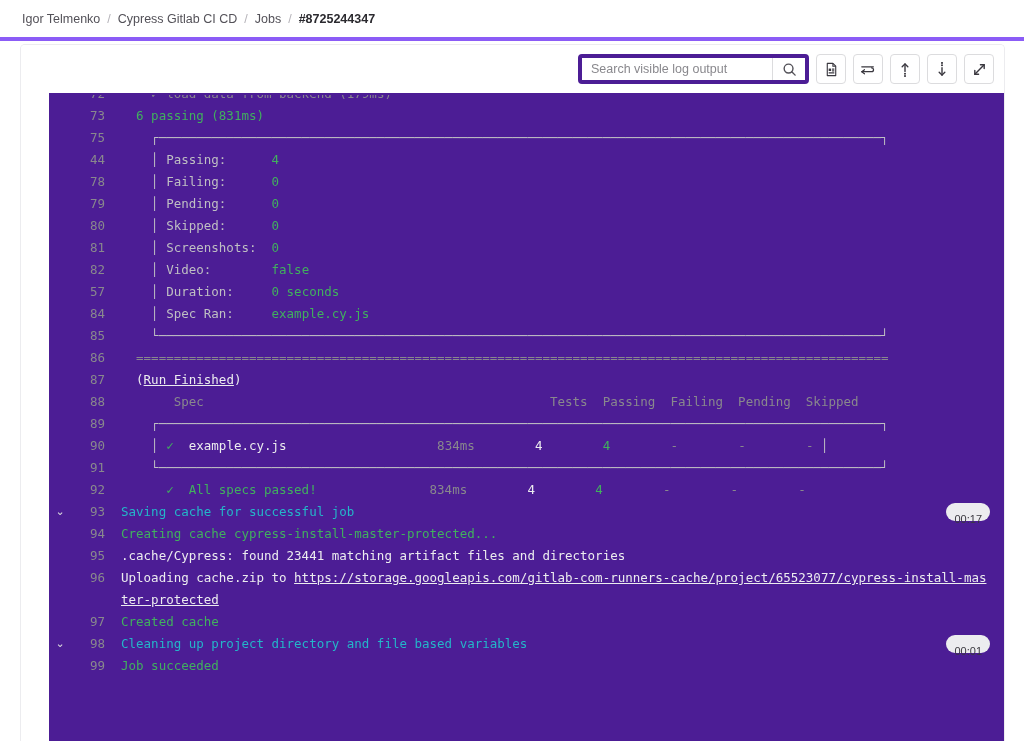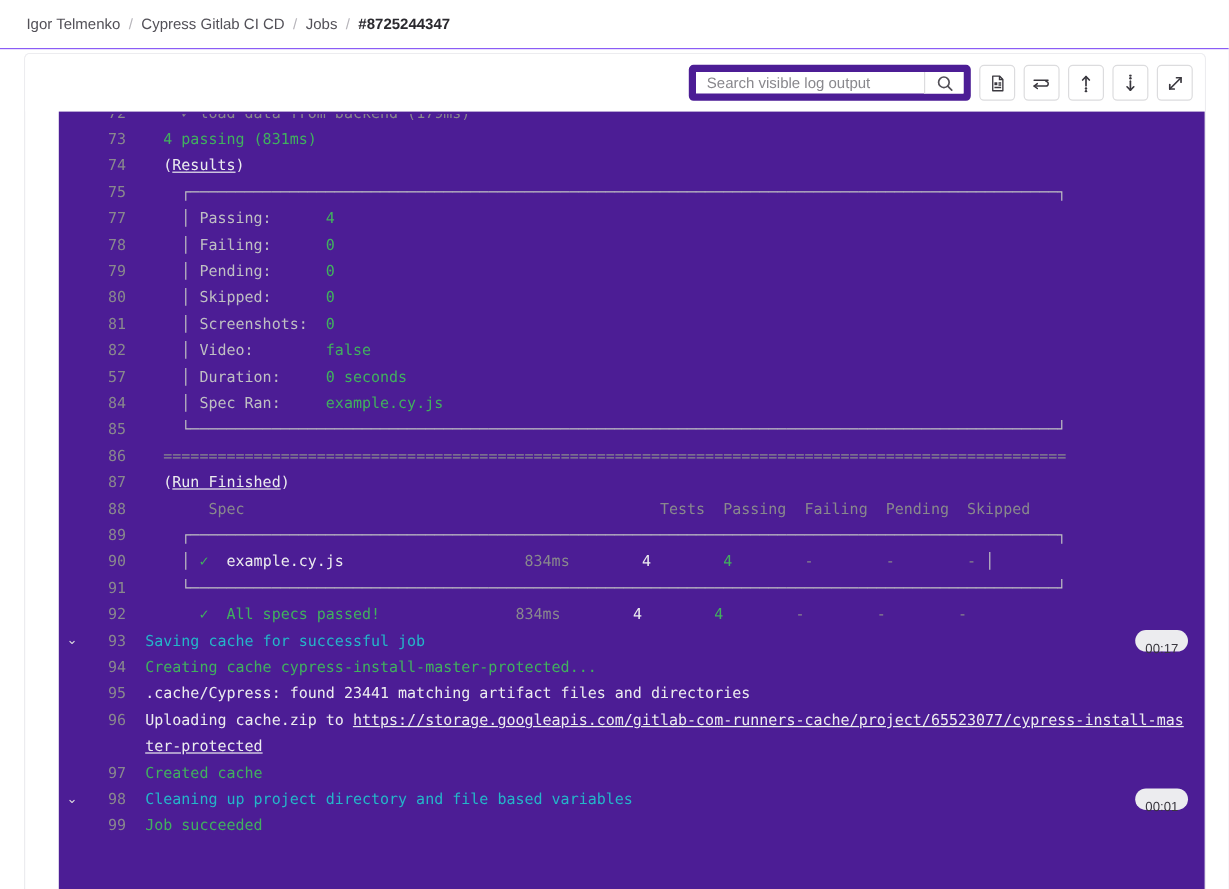--- a/index.html
+++ b/index.html
@@ -10,21 +10,21 @@
     font-family: "Liberation Sans", sans-serif;
     overflow: hidden;
   }
 
   
   #breadcrumb-bar {
     height: 41px;
     display: flex;
     align-items: center;
     padding-left: 22px;
-    border-bottom: 1px solid #8b5cf6;
+    border-bottom: 4px solid #8b5cf6;
     background: #fff;
   }
   .crumb {
     font-size: 12.5px;
     color: #535158;
     white-space: nowrap;
     text-decoration: none;
   }
   .crumb.current { color: #2b2a2f; font-weight: bold; }
   .crumb-sep {
@@ -53,21 +53,21 @@
     display: flex;
     align-items: center;
     justify-content: flex-end;
     padding: 0 10px 0 0;
     background: #fff;
   }
   #search-wrap {
     display: flex;
     align-items: center;
     height: 30px;
-    border: 6px solid #4c1d95;
+    border: 4px solid #4c1d95;
     border-radius: 4px;
     overflow: hidden;
     background: #fff;
   }
   #search-input {
     width: 190px;
     height: 28px;
     border: none;
     outline: none;
     padding: 0 9px;
@@ -264,35 +264,30 @@
         <div class="log-line">
           <span class="ln-arrow"></span>
           <span class="ln-num">72</span>
           <span class="ln-text dim">    ✓ load data from backend (179ms)</span>
         </div>
       </div>
     <div id="log-lines">
         <div class="log-line">
           <span class="ln-arrow"></span>
           <span class="ln-num">73</span>
-          <span class="ln-text"><span class="g">  4 passing (831ms)</span></span>
-        </div>
-        <div class="log-line">
-          <span class="ln-arrow"></span>
-          <span class="ln-num">74</span>
-          <span class="ln-text"><span class="w">  (</span><span class="w u">Results</span><span class="w">)</span></span>
+          <span class="ln-text"><span class="g">  6 passing (831ms)</span></span>
         </div>
         <div class="log-line">
           <span class="ln-arrow"></span>
           <span class="ln-num">75</span>
           <span class="ln-text"><span class="box">    ┌────────────────────────────────────────────────────────────────────────────────────────────────┐</span></span>
         </div>
         <div class="log-line">
           <span class="ln-arrow"></span>
-          <span class="ln-num">77</span>
+          <span class="ln-num">44</span>
           <span class="ln-text"><span class="box">    │ Passing:      </span><span class="g">4</span></span>
         </div>
         <div class="log-line">
           <span class="ln-arrow"></span>
           <span class="ln-num">78</span>
           <span class="ln-text"><span class="box">    │ Failing:      </span><span class="g">0</span></span>
         </div>
         <div class="log-line">
           <span class="ln-arrow"></span>
           <span class="ln-num">79</span>

